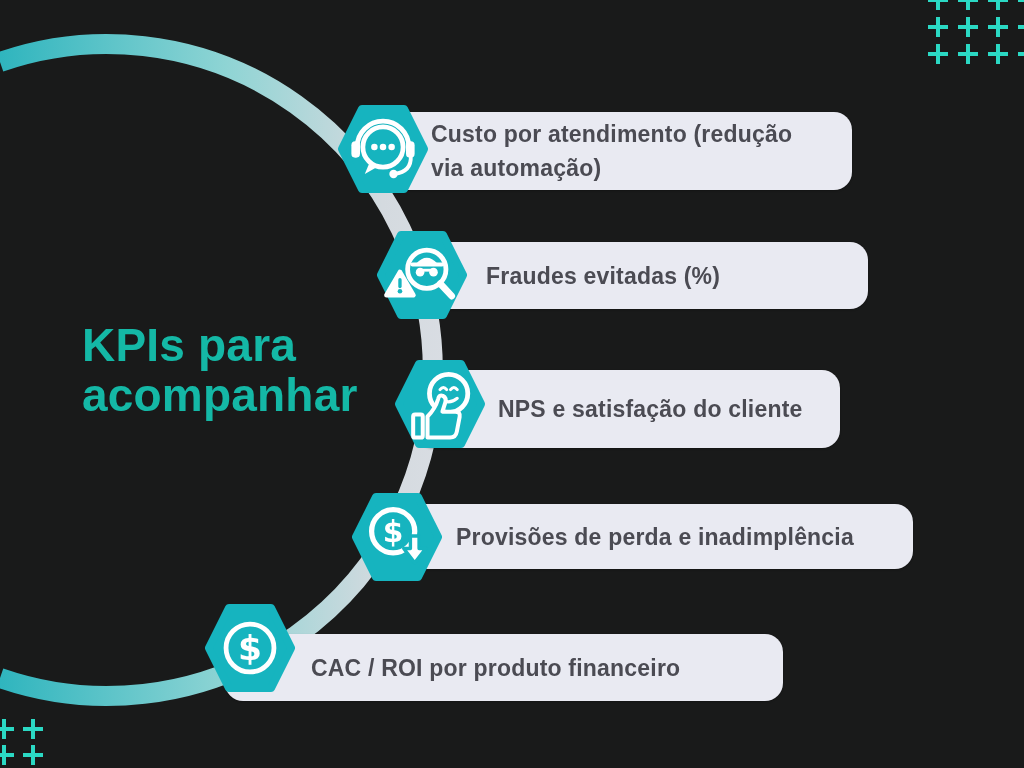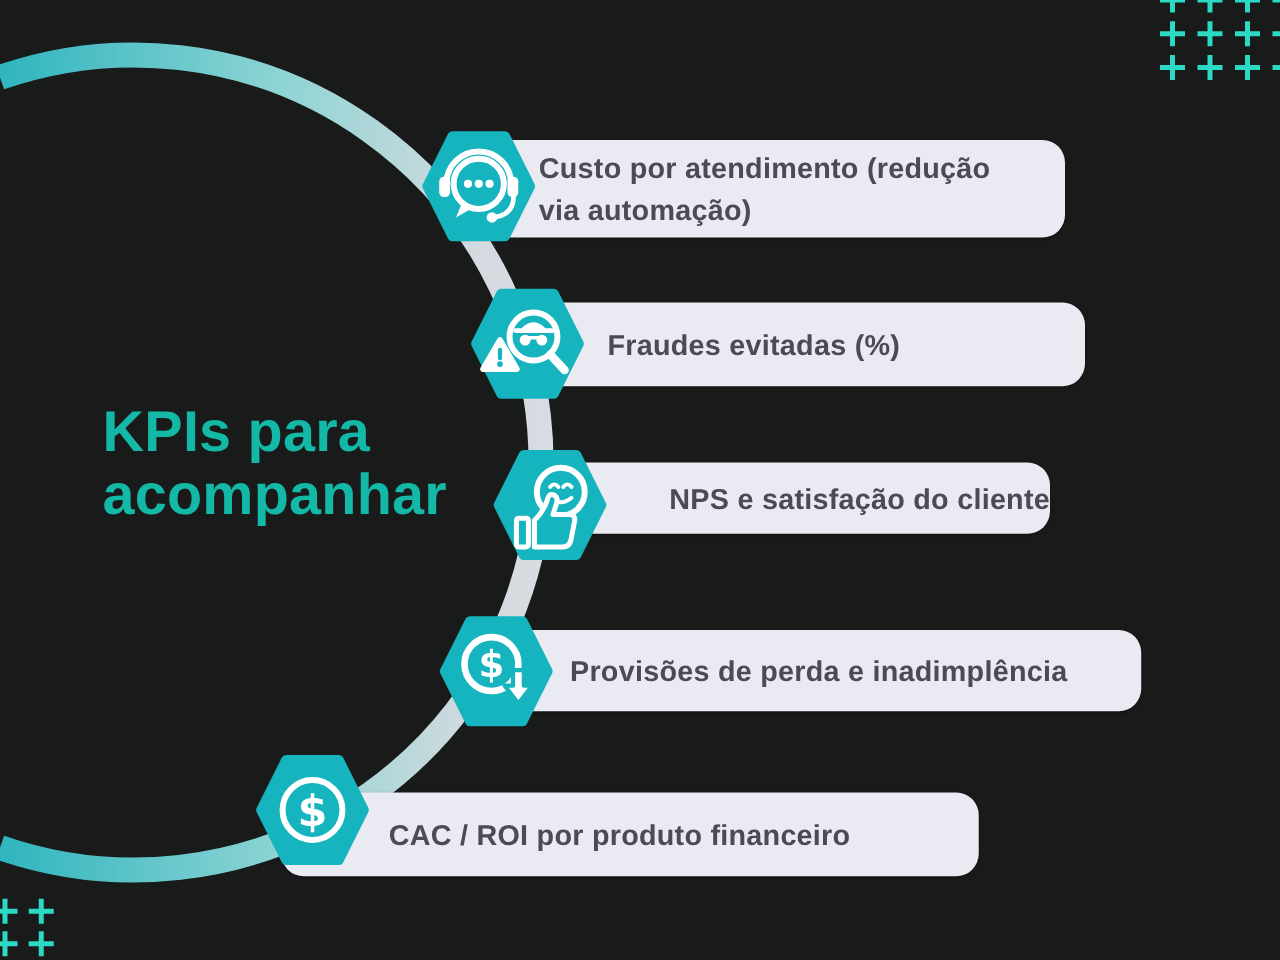--- a/index.html
+++ b/index.html
@@ -34,21 +34,21 @@
   }
   .hex{position:absolute;width:92px;height:92px;z-index:3;}
   .hex svg{display:block;width:92px;height:92px;}
 
   
   #item1 .hex {left:337px;top:103px;}
   #item1 .pill{left:355px;top:112px;width:497px;height:78px;padding-left:76px;}
   #item2 .hex {left:376px;top:229px;}
   #item2 .pill{left:398px;top:242px;width:470px;height:67px;padding-left:88px;}
   #item3 .hex {left:394px;top:358px;}
-  #item3 .pill{left:416px;top:370px;width:424px;height:57px;padding-left:82px;justify-content:flex-end;}
+  #item3 .pill{left:416px;top:370px;width:424px;height:78px;padding-left:82px;}
   #item4 .hex {left:351px;top:491px;}
   #item4 .pill{left:368px;top:504px;width:545px;height:65px;padding-left:88px;align-items:center;}
   #item5 .hex {left:204px;top:602px;}
   #item5 .pill{left:225px;top:634px;width:558px;height:67px;padding-left:86px;}
 
   
   .plus-grid{position:absolute;display:grid;z-index:2;}
   #plus-tr{left:928px;top:-10px;grid-template-columns:repeat(4,20px);
            grid-template-rows:repeat(3,20px);column-gap:10px;row-gap:7px;}
   #plus-bl{left:-6px;top:719px;grid-template-columns:repeat(2,20px);

